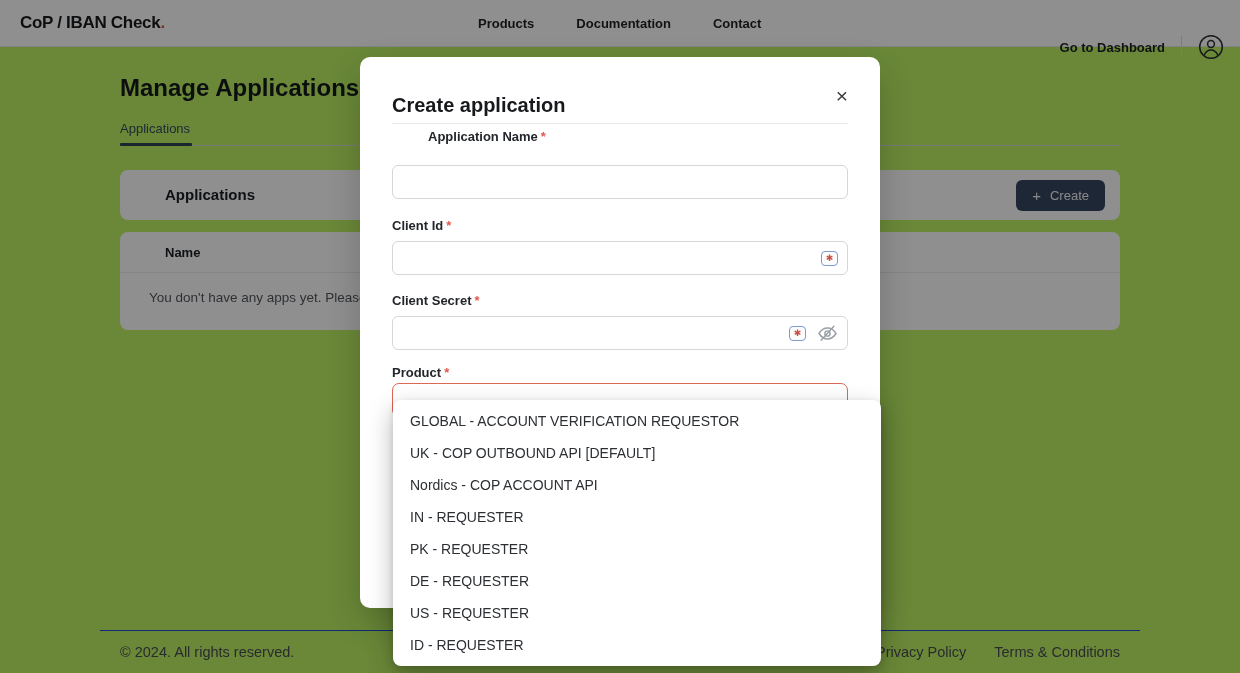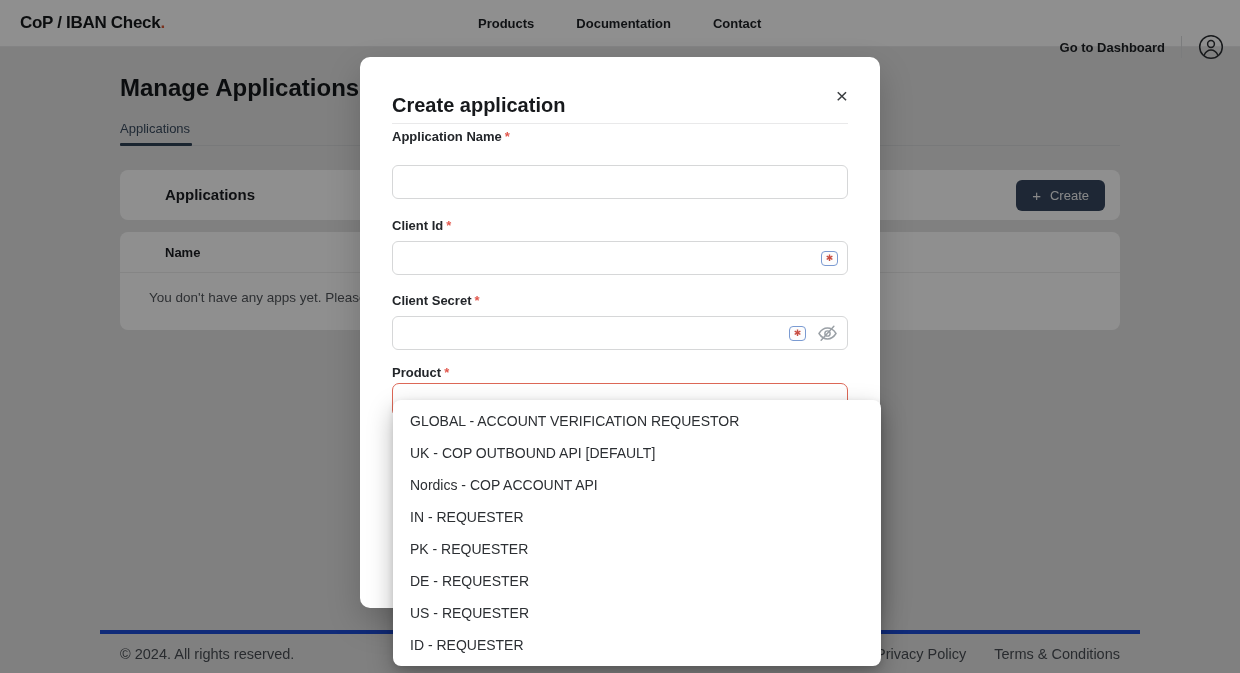--- a/index.html
+++ b/index.html
@@ -1,19 +1,19 @@
 <!DOCTYPE html>
 <html style="--brand-dot: #d95a38; --error-red: #dd6857; --asterisk-red: #e2574c; --button-navy: #36475f; --pm-icon-blue: #7b9bd2; --pm-icon-red: #c94f44;"><head>
 <meta charset="utf-8">
 <style>
   * { margin:0; padding:0; box-sizing:border-box; }
   html,body { background:#ffffff; }
   .screen {
     position:relative; width:1240px; height:673px; overflow:hidden;
-    background:#e5e5e5; font-family:"Liberation Sans", sans-serif;
+    background:#bef264; font-family:"Liberation Sans", sans-serif;
   }
 
   
   .topbar { position:absolute; top:0; left:0; right:0; height:47px; background:#ffffff; border-bottom:1px solid #e9eaeb; z-index:1; }
   .logo { position:absolute; left:20px; top:0; line-height:46px; font-size:17px; font-weight:700; color:#17191c; letter-spacing:-0.3px; }
   .logo .dot { color:var(--brand-dot); }
   .nav { position:absolute; left:478px; top:0; height:46px; display:flex; gap:42px; align-items:center; }
   .nav-item { font-size:13px; font-weight:700; color:#1e2125; cursor:pointer; }
   .header-right { position:absolute; right:16px; top:0; height:46px; display:flex; align-items:center;margin-top:24px; }
   .dash-link { font-size:13px; font-weight:700; color:#1e2125; cursor:pointer; }
@@ -29,37 +29,37 @@
   .card-a { position:absolute; left:120px; top:170px; width:1000px; height:50px; background:#ffffff; border-radius:8px; }
   .card-a-title { position:absolute; left:45px; top:0; line-height:50px; font-size:15px; font-weight:700; color:#1b1e22; }
   .create-btn { position:absolute; right:15px; top:10px; height:31px; background:var(--button-navy); color:#f2f3f4; border:none; border-radius:6px; font-size:13px; font-family:inherit; padding:0 16px; display:flex; align-items:center; gap:9px; cursor:pointer; }
   .create-btn .plus { font-size:15px; font-weight:400; line-height:1; }
 
   .card-b { position:absolute; left:120px; top:232px; width:1000px; height:98px; background:#ffffff; border-radius:8px; }
   .col-name { position:absolute; left:45px; top:13px; font-size:13px; font-weight:700; color:#1b1e22; }
   .row-divider { position:absolute; left:0; right:0; top:40px; height:1px; background:#ededee; }
   .empty-text { position:absolute; left:29px; top:58px; font-size:13.5px; color:#53575c; }
 
-  .page-footer { position:absolute; left:100px; width:1040px; top:630px; height:43px; border-top:4px solid #1d4ed8; display:flex; justify-content:space-between; align-items:center; padding:0 20px 0 20px; }
+  .page-footer { position:absolute; left:100px; width:1040px; top:630px; height:43px; border-top:1px solid #1d4ed8; display:flex; justify-content:space-between; align-items:center; padding:0 20px 0 20px; }
   .footer-copy { font-size:14.5px; color:#494e54; }
   .footer-links { display:flex; gap:28px; }
   .footer-link { font-size:14.5px; color:#494e54; cursor:pointer; }
 
   
   .overlay { position:absolute; inset:0; background:rgba(0,0,0,0.44); z-index:5; }
 
   
   .modal { position:absolute; left:360px; top:57px; width:520px; height:551px; background:#ffffff; border-radius:10px; z-index:10; box-shadow:0 14px 34px rgba(0,0,0,0.20); }
   .modal-title { position:absolute; left:32px; top:25px; font-size:20px; font-weight:700; color:#17191c;margin-top:12px; }
   .modal-close { position:absolute; right:28px; top:24px; font-size:21px; font-weight:400; color:#3a3d40; cursor:pointer; line-height:1; padding:4px; }
   .modal-divider { position:absolute; left:32px; right:32px; top:66px; height:1px; background:#e9e9ea; }
 
   .field-label { position:absolute; left:32px; font-size:13px; font-weight:700; color:#23262a; }
   .req { color:var(--asterisk-red); margin-left:3px; }
-  .label-1 { top:72px; } .label-2 { top:161px; } .label-3 { top:236px; } .label-4 { top:308px; }
+  .label-1 { top:72px;margin-left:36px; } .label-2 { top:161px; } .label-3 { top:236px; } .label-4 { top:308px; }
 
   .input-wrap { position:absolute; left:32px; width:456px; height:34px; }
   .wrap-1 { top:108px; } .wrap-2 { top:184px; } .wrap-3 { top:259px; }
   .text-input { width:100%; height:100%; border:1px solid #d6d7d8; border-radius:6px; background:#fff; font-family:inherit; font-size:14px; padding:0 40px 0 12px; color:#222; }
   .input-icons { position:absolute; right:10px; top:0; height:34px; display:flex; align-items:center; gap:11px; }
 
   .pm-icon { display:inline-block; width:17px; height:15px; line-height:12px; text-align:center; border:1.5px solid var(--pm-icon-blue); border-radius:4px; font-size:9px; color:var(--pm-icon-red); cursor:pointer; background:#fdfdfd; }
   .eye-icon { display:flex; cursor:pointer; }
 
   .select-error { position:absolute; left:32px; top:326px; width:456px; height:34px; border:1.5px solid var(--error-red); border-radius:7px; background:#fff; cursor:pointer; }

